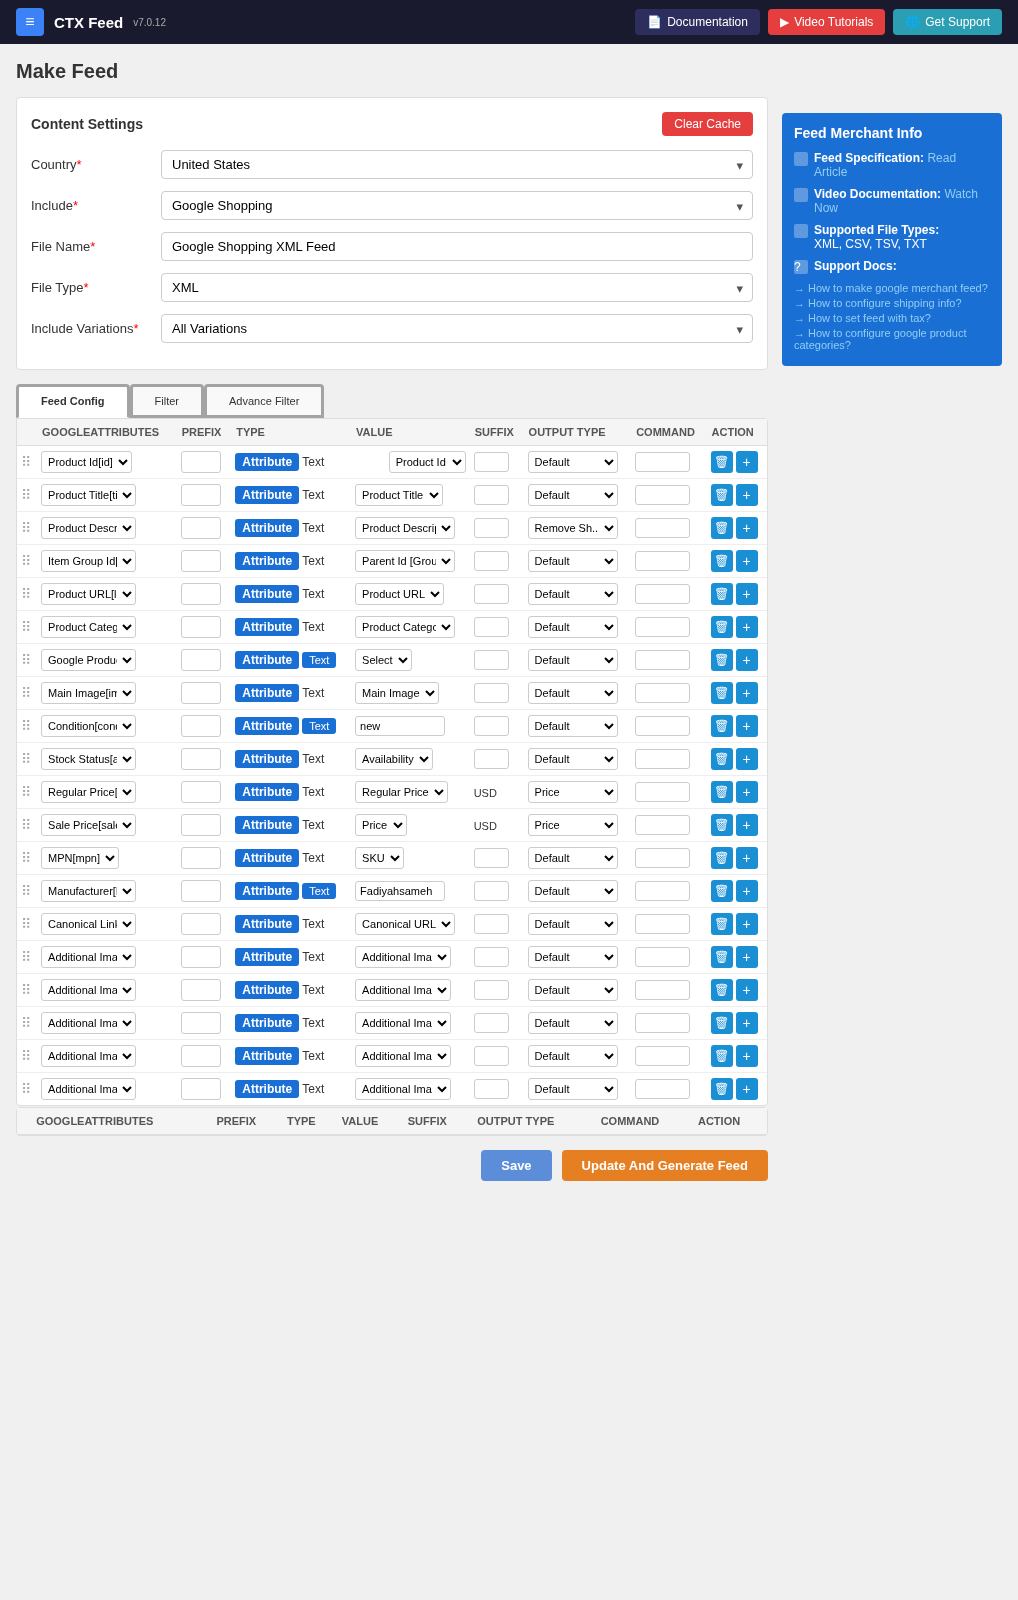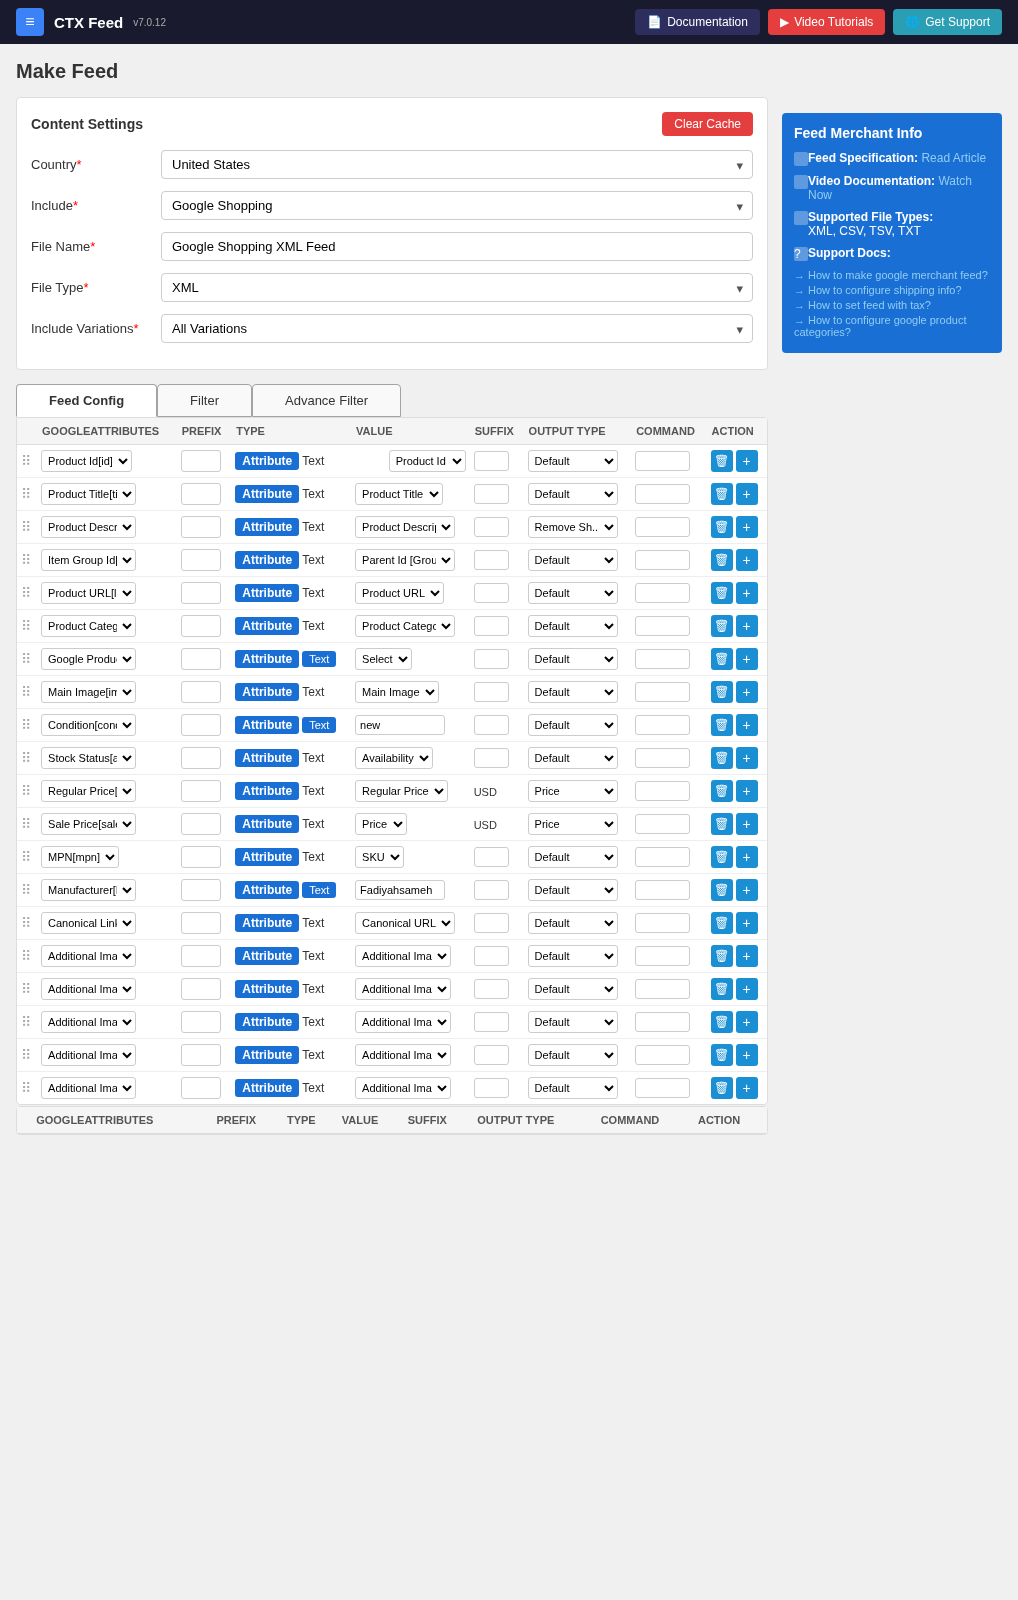--- a/index.html
+++ b/index.html
@@ -54,25 +54,25 @@
       appearance: none;
       -webkit-appearance: none;
     }
     .select-wrapper { flex: 1; position: relative; }
     .select-wrapper::after { content: '▾'; position: absolute; right: 10px; top: 50%; transform: translateY(-50%); pointer-events: none; color: #555; }
     .select-wrapper select { width: 100%; padding: 6px 10px; border: 1px solid #ccc; border-radius: 4px; font-size: 13px; background: white; appearance: none; -webkit-appearance: none; }
 
     
     .tabs { display: flex; gap: 0; margin-bottom: 0; }
     .tab {
-      padding: 8px 32px;
+      padding: 8px 22px;
       cursor: pointer;
-      border: 1px solid #a3a3a3;
+      border: 3px solid #a3a3a3;
       background: #f9f9f9;
-      font-size: 13px;
+      font-size: 11px;
       border-radius: 4px 4px 0 0;
     }
     .tab.active { background: white; border-bottom: 1px solid white; font-weight: bold; }
 
     
     .feed-table-wrapper {
       background: white;
       border: 1px solid #ddd;
       border-radius: 0 4px 4px 4px;
       overflow: visible;
@@ -166,21 +166,21 @@
     .btn-update { background: #e67e22; color: white; border: none; padding: 8px 20px; border-radius: 4px; cursor: pointer; font-size: 13px; font-weight: bold; }
 
     
     .merchant-info {
       background: #1a6fd4;
       color: white;
       border-radius: 4px;
       padding: 12px;
     }
     .merchant-title { font-weight: bold; font-size: 14px; margin-bottom: 10px; }
-    .merchant-item { display: flex; align-items: flex-start; margin-bottom: 8px; font-size: 12px; }
+    .merchant-item { display: flex; align-items: flex-start; gap: 6px; margin-bottom: 8px; font-size: 12px; }
     .merchant-item a { color: #90cdf4; text-decoration: none; }
     .merchant-icon { width: 14px; height: 14px; background: rgba(255,255,255,0.3); border-radius: 2px; flex-shrink: 0; margin-top: 1px; }
     .support-docs { margin-top: 8px; }
     .support-link { font-size: 11px; color: #90cdf4; display: block; margin-bottom: 3px; text-decoration: none; }
     .support-link::before { content: '→ '; }
 
     .logo-icon { width: 28px; height: 28px; background: #3b82f6; border-radius: 4px; display: flex; align-items: center; justify-content: center; color: white; font-size: 16px; }
   </style>
 </head>
 <body>
@@ -997,20 +997,24 @@
               <th>VALUE</th>
               <th>SUFFIX</th>
               <th>OUTPUT TYPE</th>
               <th>COMMAND</th>
               <th>ACTION</th>
             </tr>
           </thead>
         </table>
       </div>
 
+      <div class="bottom-actions">
+        <button class="btn-save">Save</button>
+        <button class="btn-update">Update And Generate Feed</button>
+      </div>
     </div>
 
     <div class="right-panel">
       <div class="merchant-info">
         <div class="merchant-title">Feed Merchant Info</div>
 
         <div class="merchant-item">
           <div class="merchant-icon"></div>
           <div>
             <strong>Feed Specification:</strong>

